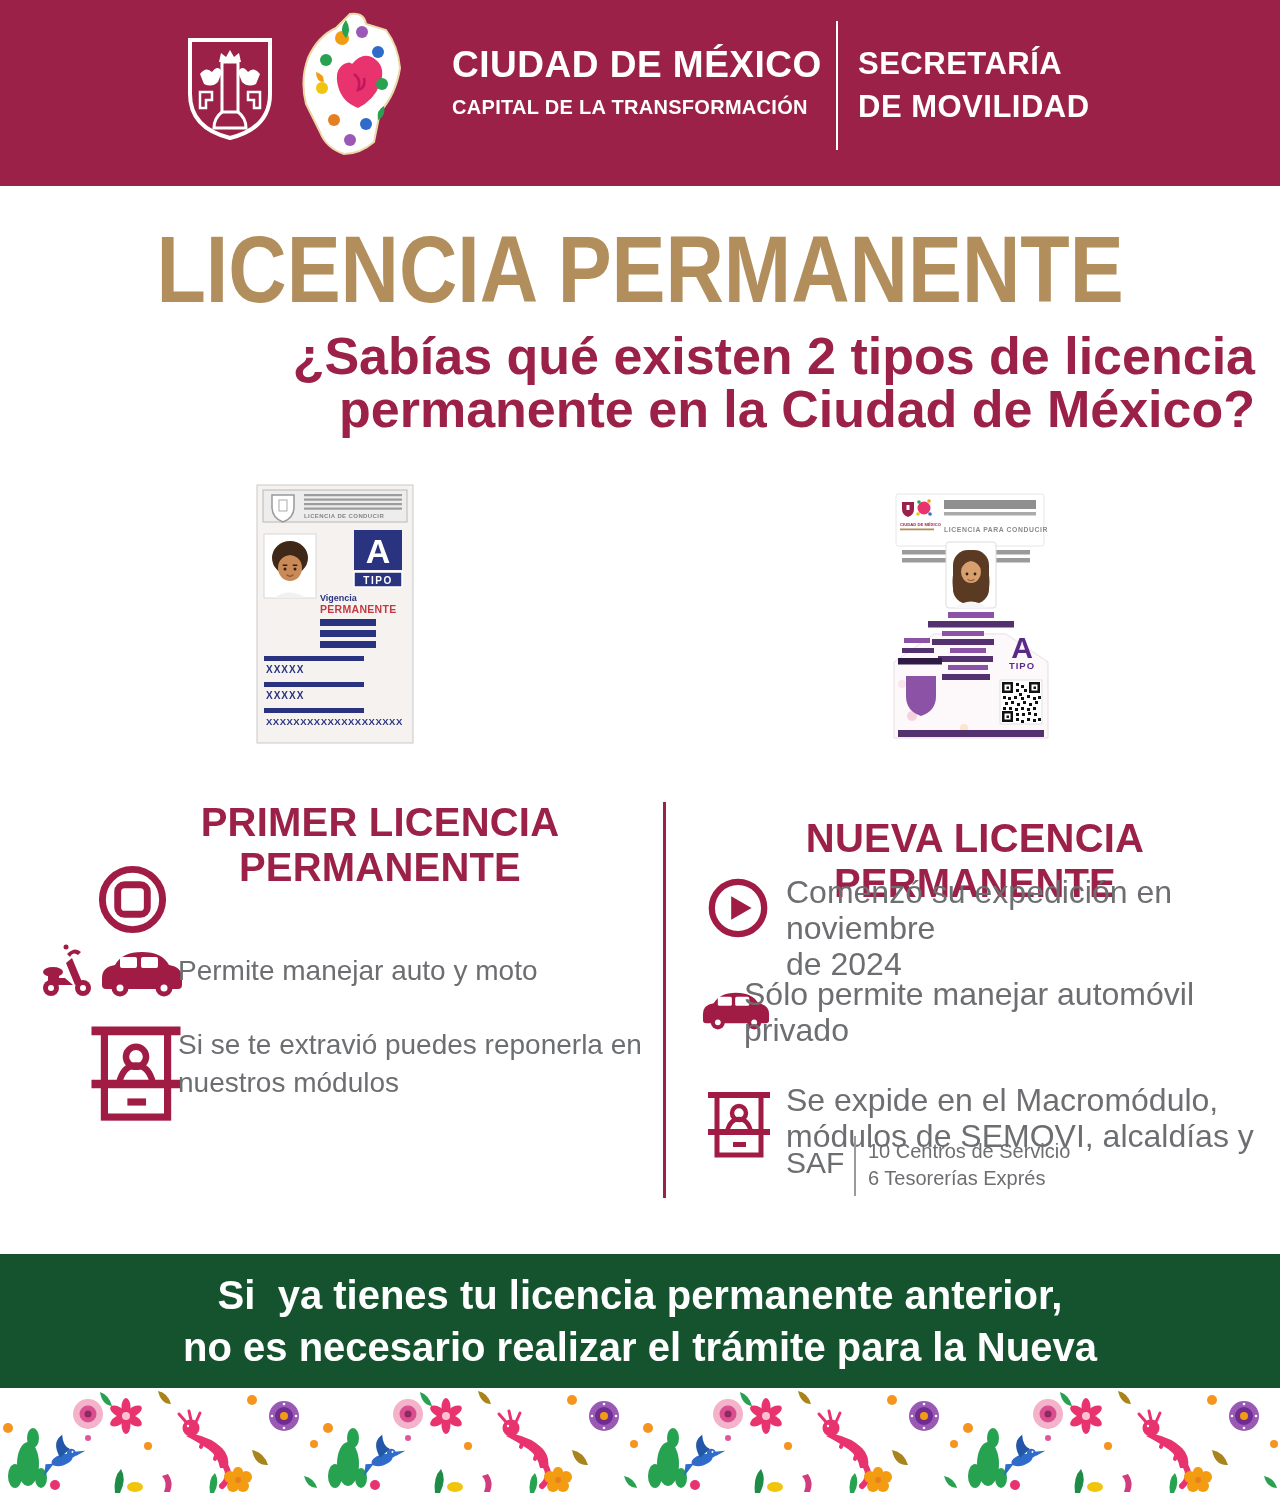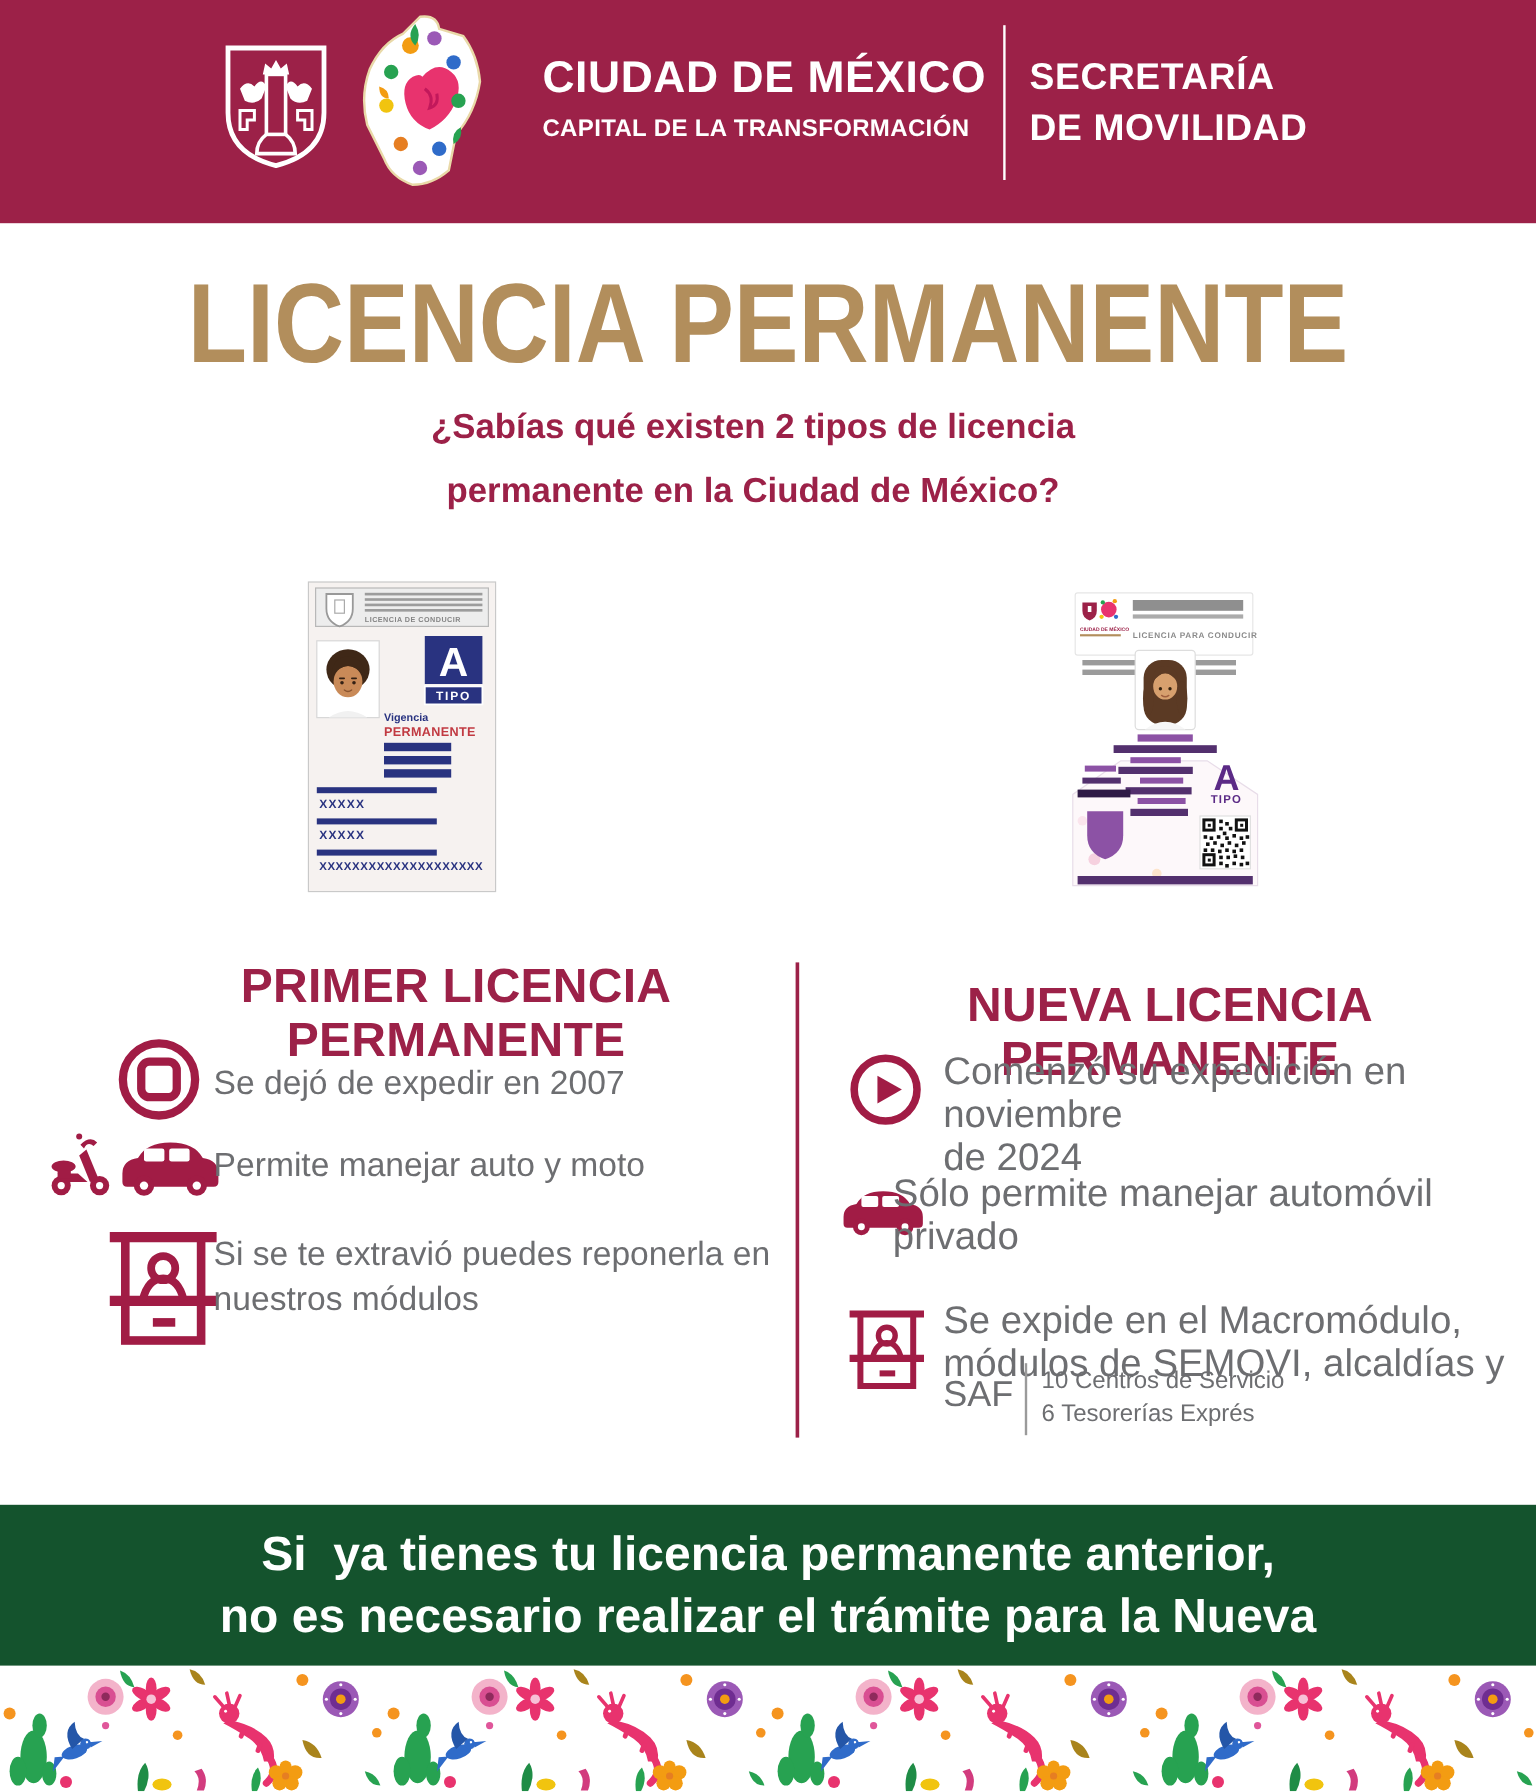--- a/index.html
+++ b/index.html
@@ -9,22 +9,22 @@
   
   .topbar{position:absolute;left:0;top:0;width:1280px;height:186px;background:#9c2148;}
   .brand{position:absolute;left:452px;top:44px;color:#fff;}
   .brand-title{font-size:37px;font-weight:bold;letter-spacing:.5px;}
   .brand-sub{font-size:20px;font-weight:bold;margin-top:10px;letter-spacing:.3px;}
   .vdiv{position:absolute;left:836px;top:21px;width:2px;height:129px;background:#fff;}
   .agency{position:absolute;left:858px;top:42px;color:#fff;font-size:31px;font-weight:bold;line-height:43px;letter-spacing:.5px;}
   
   .hero-title{position:absolute;left:0;top:216px;width:1280px;text-align:center;
       font-size:94px;font-weight:bold;color:#b28e5c;transform:scaleX(.86);white-space:nowrap;}
-  .hero-question{position:absolute;left:0;top:330px;width:1255px;text-align:center;
-      font-size:29px;font-weight:bold;color:#9c2148;line-height:53px;white-space:pre-line;}
+  .hero-question{position:absolute;left:0;top:330px;width:1255px;text-align:right;
+      font-size:52px;font-weight:bold;color:#9c2148;line-height:53px;white-space:pre-line;}
   
   .col-title{position:absolute;top:800px;text-align:center;font-size:40px;font-weight:bold;color:#9c2148;letter-spacing:.2px;}
   .col-divider{position:absolute;left:663px;top:802px;width:3px;height:396px;background:#9c2148;}
   .item-text{position:absolute;color:#6d6e71;white-space:pre-line;}
   .lt{font-size:28px;line-height:38px;}
   .rt{font-size:32px;line-height:36px;}
   .saf-label{position:absolute;left:786px;top:1146px;font-size:30px;color:#6d6e71;}
   .saf-rule{position:absolute;left:854px;top:1136px;width:2px;height:60px;background:#9a9a9a;}
   .saf-notes{position:absolute;left:868px;top:1138px;font-size:20px;color:#6d6e71;line-height:27px;}
   
@@ -241,21 +241,20 @@
   </svg>
 
   <h2 class="col-title" style="left:70px;width:620px;margin:0;">PRIMER LICENCIA PERMANENTE</h2>
   <h2 class="col-title" style="left:684px;width:550px;margin:16px;">NUEVA LICENCIA PERMANENTE</h2>
   <div class="col-divider"></div>
 
   <svg class="abs" style="left:95px;top:862px;" width="75" height="75" viewBox="0 0 76 76">
     <circle cx="38" cy="38" r="30.5" fill="none" stroke="#a11c45" stroke-width="7"></circle>
     <rect x="23" y="23" width="30" height="30" rx="7" fill="none" stroke="#a11c45" stroke-width="7"></rect>
   </svg>
-  <div class="item-text lt" style="left:178px;top:884px;width:460px;">Se dejó de expedir en 2007</div>
 
   <svg class="abs" style="left:38px;top:938px;" width="150" height="64" viewBox="0 0 150 64">
     <g fill="#a11c45">
       <circle cx="13" cy="50" r="8"></circle>
         <circle cx="13" cy="50" r="3" fill="#fff"></circle>
       <circle cx="45" cy="50" r="8"></circle>
         <circle cx="45" cy="50" r="3" fill="#fff"></circle>
       <path d="M34,20 l10,24 -7,3 -9,-22 z"></path>
       <path d="M29,16 q8,-8 14,-2 l-3,3 q-5,-4 -8,2 z"></path>
       <circle cx="28" cy="9" r="2.5"></circle>

